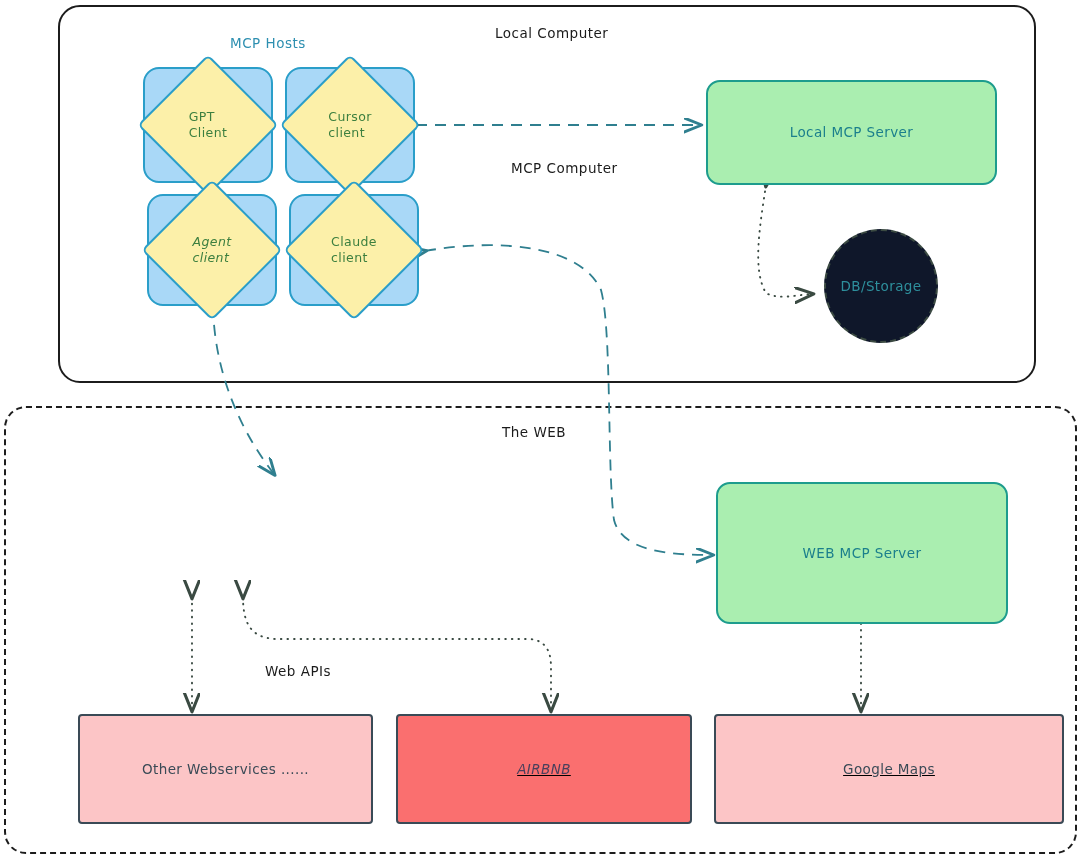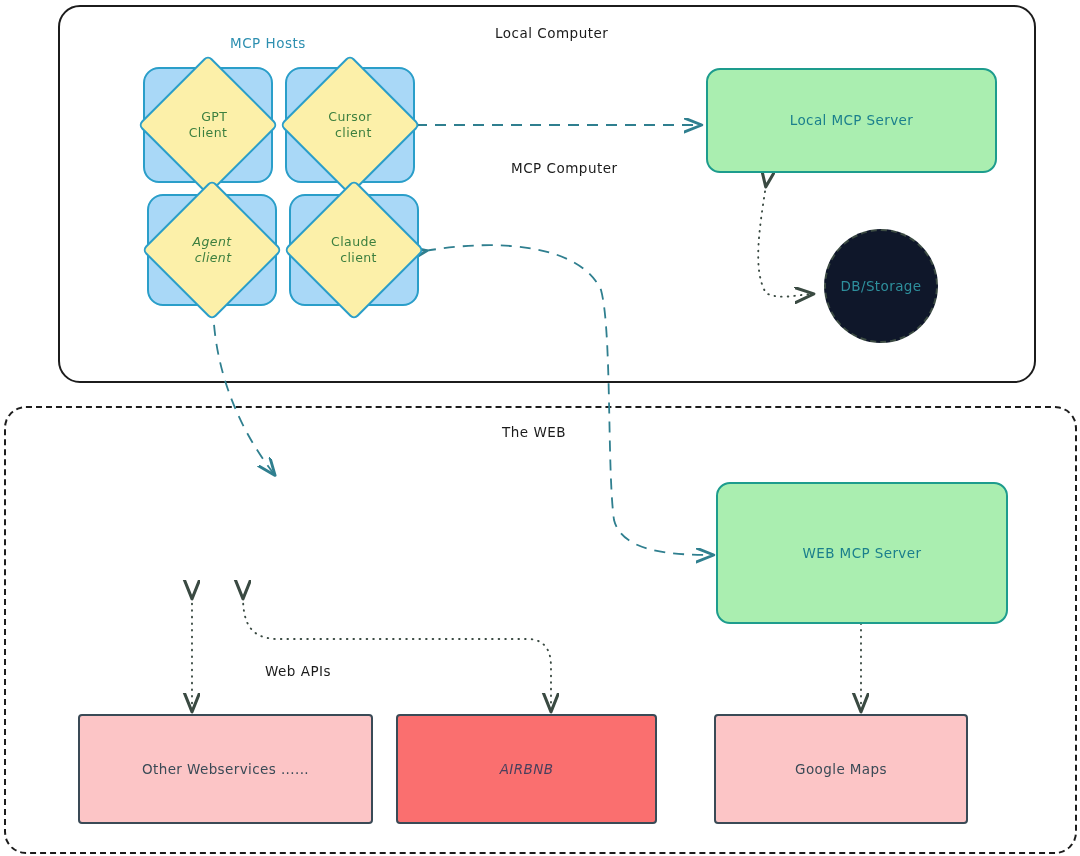--- a/index.html
+++ b/index.html
@@ -5,21 +5,21 @@
   html,body{margin:0;padding:0;background:#ffffff;}
   body{
     font-family:"DejaVu Sans","Liberation Sans",sans-serif;
     width:1080px;height:856px;position:relative;overflow:hidden;
   }
   #stage{position:absolute;left:0;top:0;width:1080px;height:856px;}
   svg.layer{position:absolute;left:0;top:0;width:1080px;height:856px;pointer-events:none;}
 
   .node{position:absolute;box-sizing:border-box;display:flex;align-items:center;justify-content:center;}
   .node .lbl{
-    font-size:13.5px;letter-spacing:.4px;text-align:right;line-height:1.25;
+    font-size:13.5px;letter-spacing:.4px;text-align:left;line-height:1.25;
   }
 
   
   .container-solid{
     position:absolute;border:2.2px solid #1c1c1c;border-radius:22px;background:transparent;
   }
   .container-dashed{
     position:absolute;border:2.2px dashed #1c1c1c;border-radius:22px;background:transparent;
   }
 
@@ -139,38 +139,38 @@
     <div class="lbl" style="white-space:pre-line;font-style:italic;">Agent
 client</div>
   </div>
 
   <div class="node host" style="left:289px;top:194px;width:130px;height:112px;">
     <div class="diamond"></div>
     <div class="lbl" style="white-space:pre-line;">Claude
 client</div>
   </div>
 
-  <div class="node server" style="left:706px;top:68px;width:291px;height:105px;">
+  <div class="node server" style="left:706px;top:80px;width:291px;height:105px;">
     <div class="lbl">Local MCP Server</div>
   </div>
 
 
   <div class="node server" style="left:716px;top:482px;width:292px;height:142px;">
     <div class="lbl">WEB MCP Server</div>
   </div>
 
   <div class="node db" style="left:824px;top:229px;width:114px;height:114px;">
     <div class="lbl">DB/Storage</div>
   </div>
 
   <div class="node webservice" style="left:78px;top:714px;width:295px;height:110px;">
     <div class="lbl">Other Webservices ......</div>
   </div>
 
-  <div class="node webservice accent" style="left:396px;top:714px;width:261px;height:110px;">
+  <div class="node webservice accent" style="left:396px;top:714px;width:296px;height:110px;text-decoration:underline;">
     <div class="lbl">AIRBNB</div>
   </div>
 
-  <div class="node webservice" style="left:714px;top:714px;width:254px;height:110px;">
+  <div class="node webservice" style="left:714px;top:714px;width:350px;height:110px;text-decoration:underline;">
     <div class="lbl">Google Maps</div>
   </div>
 
 </div>
 
 </body></html>

